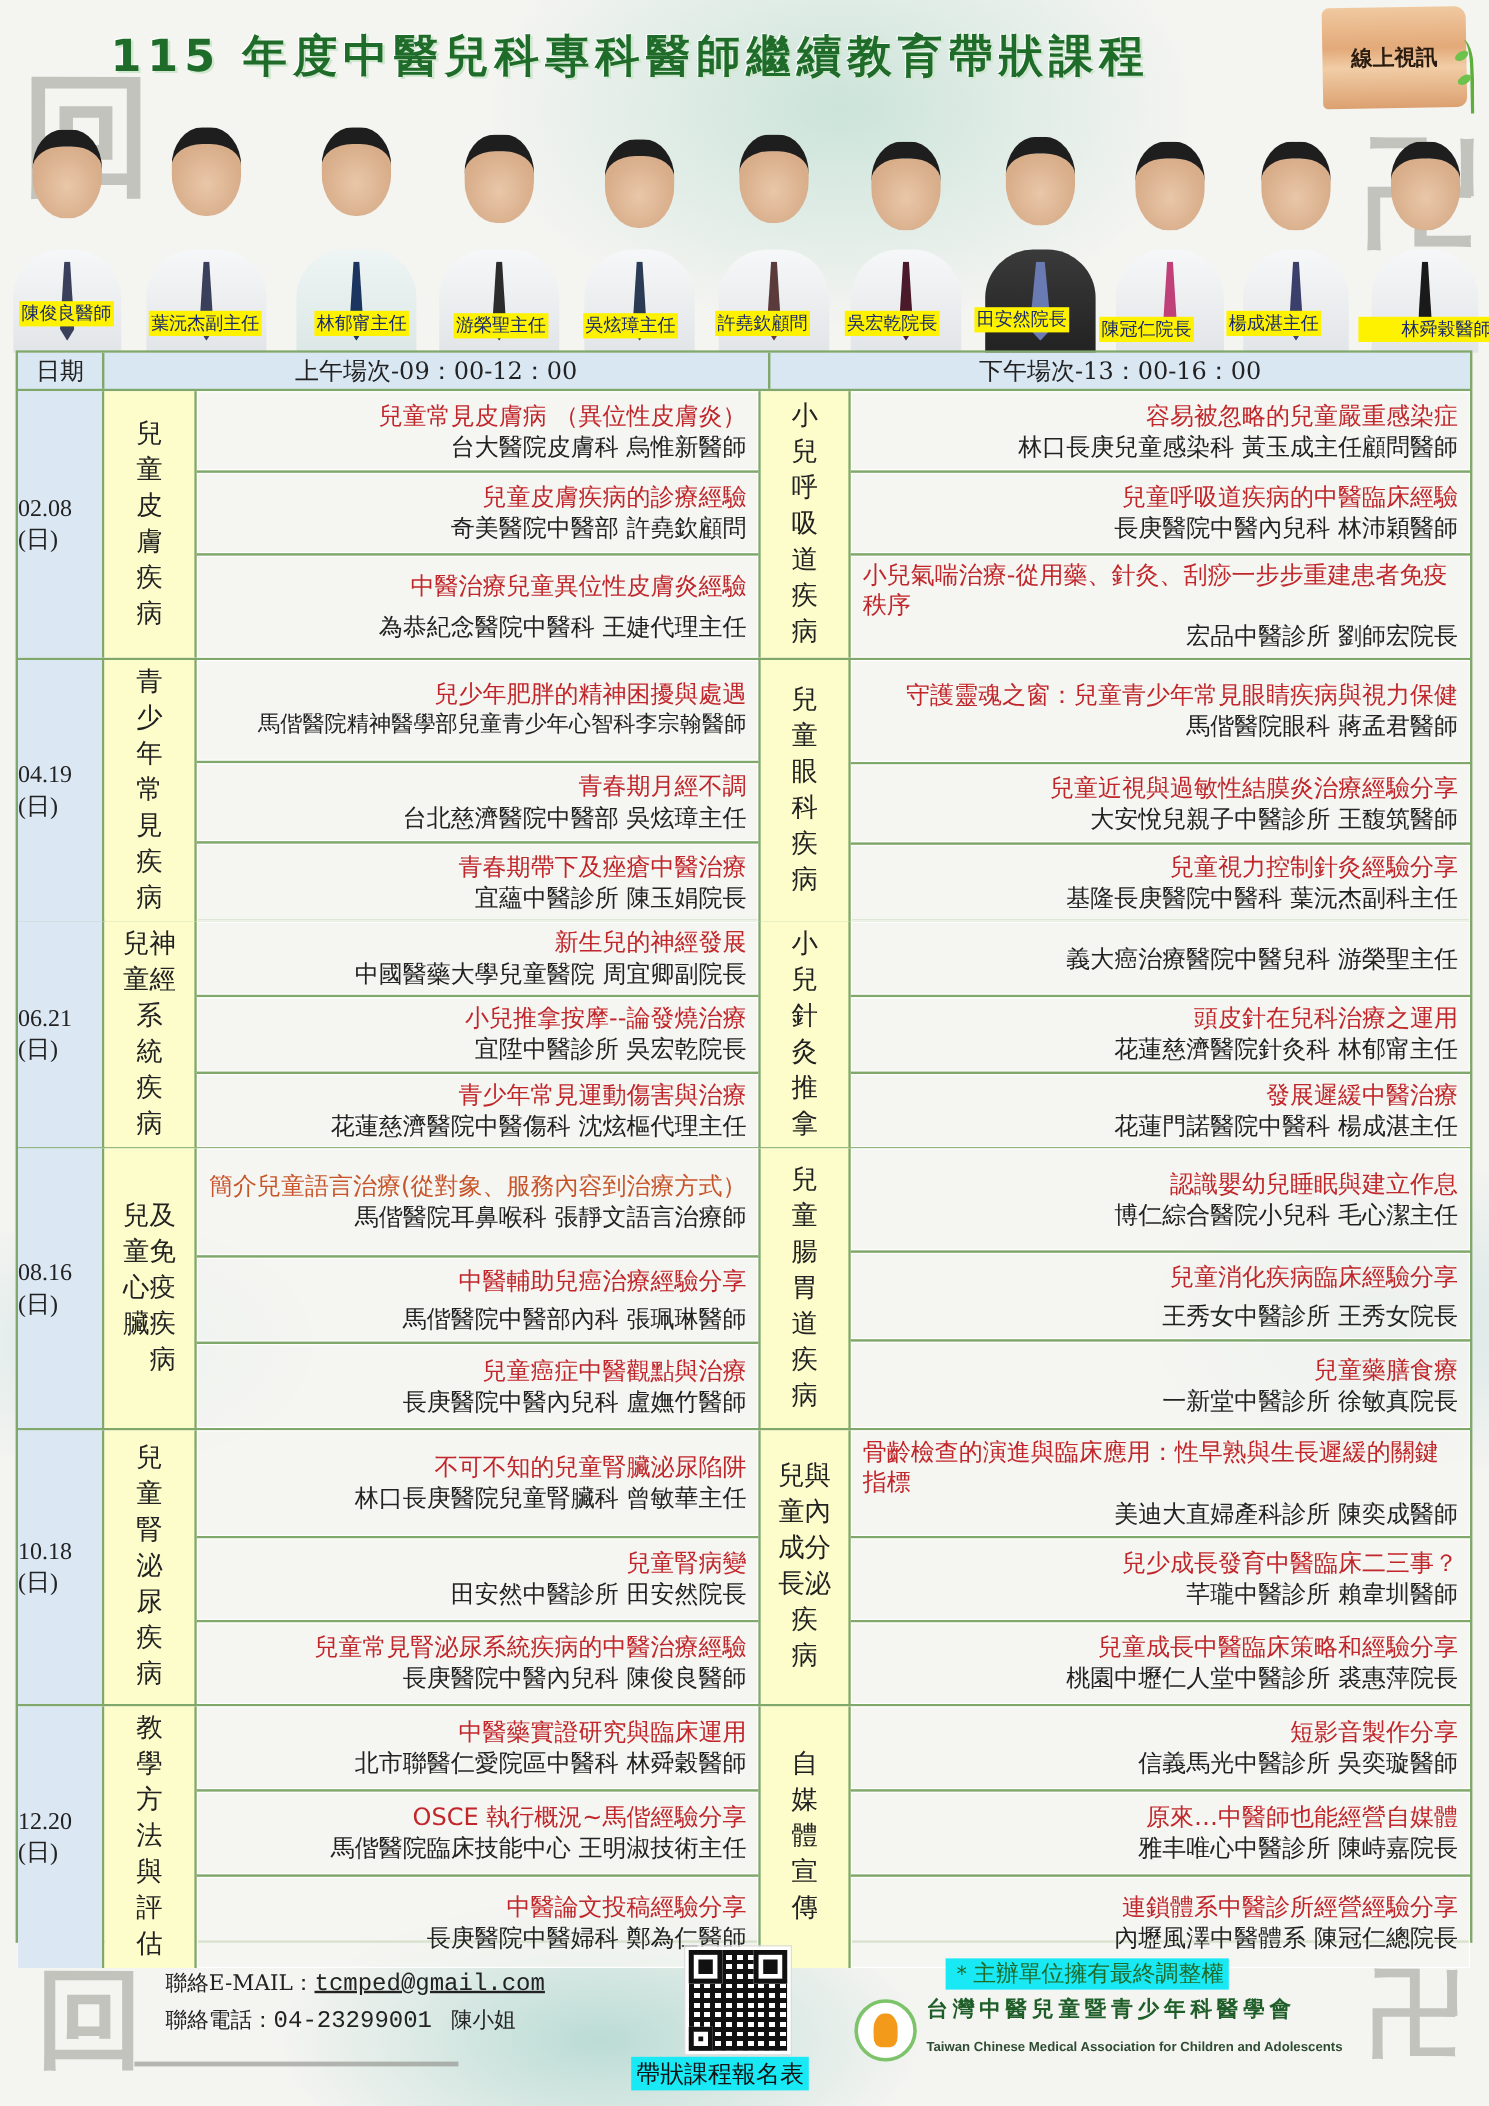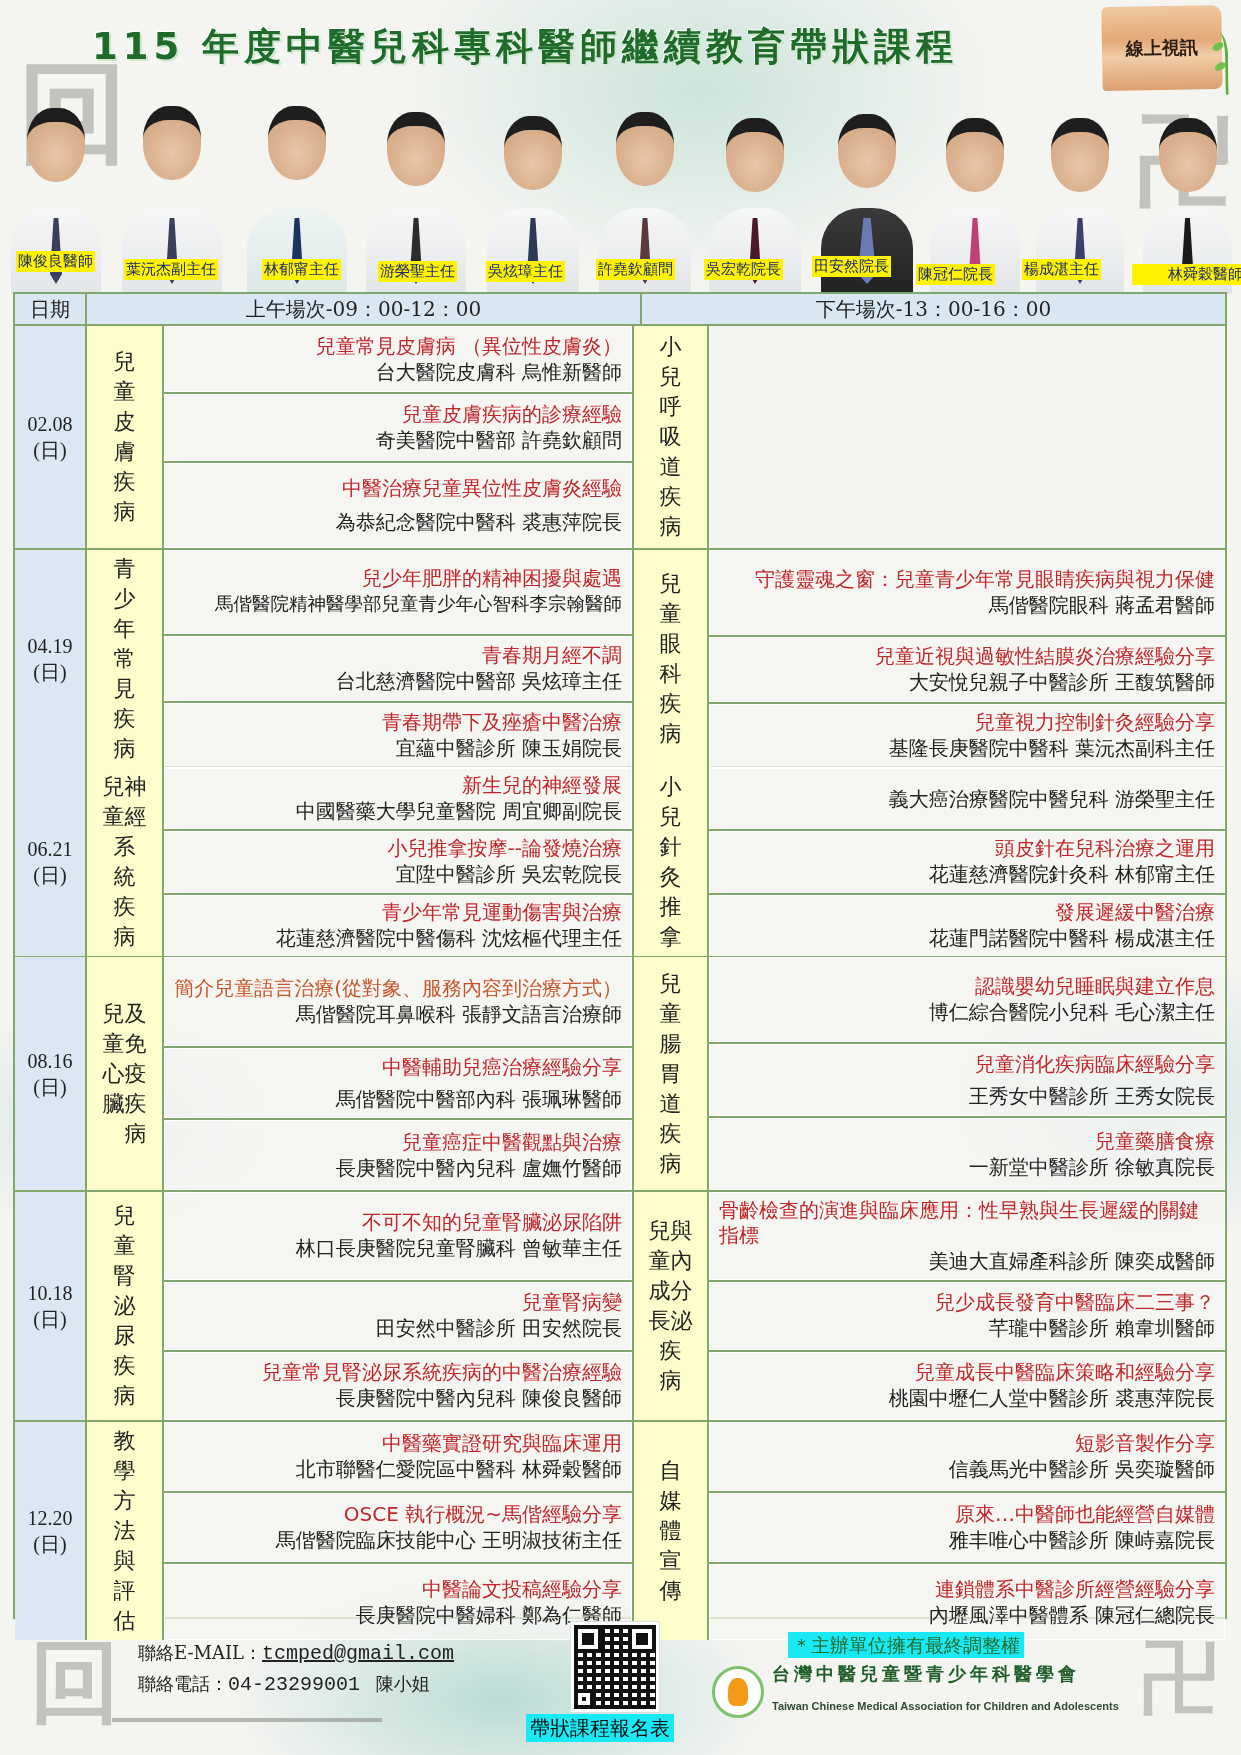--- a/index.html
+++ b/index.html
@@ -85,21 +85,21 @@
     border-right: 2px solid #7fa86a;
   }
   .thead > div:last-child { border-right: none; }
   .trow {
     display: grid; grid-template-columns: 72px 77px 470px 75px 1fr;
     border-bottom: 2px solid #7fa86a;
   }
   .trow:last-child { border-bottom: none; }
   .cell-date {
     background: #dbe8f4; border-right: 2px solid #7fa86a;
-    display: flex; flex-direction: column; align-items: center; justify-content: center;
+    display: flex; flex-direction: column; justify-content: center;
     font-family: "Liberation Serif", serif; font-size: 20px; color: #222; line-height: 26px;
   }
   .cell-topic {
     background: #fdfccb; border-right: 2px solid #7fa86a;
     display: flex; align-items: center; justify-content: center;
     font-size: 22px; color: #222; text-align: center; line-height: 31px;
     padding: 4px 2px;
   }
   .cell-topic .grid2 { writing-mode: horizontal-tb; line-height: 30px; }
   .sessions { display: flex; flex-direction: column; border-right: 2px solid #7fa86a; background: rgba(245,245,242,0.75); }
@@ -290,34 +290,48 @@
       <div class="session">
           <span class="t">兒童常見皮膚病 （異位性皮膚炎）</span>
           <span class="s">台大醫院皮膚科 烏惟新醫師</span>
         </div>
       <div class="session">
           <span class="t">兒童皮膚疾病的診療經驗</span>
           <span class="s">奇美醫院中醫部 許堯欽顧問</span>
         </div>
       <div class="session" style="flex:1.3;">
           <span class="t" style="margin-bottom:8px;">中醫治療兒童異位性皮膚炎經驗</span>
-          <span class="s">為恭紀念醫院中醫科 裘惠萍院長</span>
+          <span class="s">為恭紀念醫院中醫科 王婕代理主任</span>
         </div>
     </div>
     <div class="cell-topic">
         <div class="grid2">
           <div>小</div>
           <div>兒</div>
           <div>呼</div>
           <div>吸</div>
           <div>道</div>
           <div>疾</div>
           <div>病</div>
         </div>
       </div>
+    <div class="sessions pm">
+      <div class="session">
+          <span class="t">容易被忽略的兒童嚴重感染症</span>
+          <span class="s">林口長庚兒童感染科 黃玉成主任顧問醫師</span>
+        </div>
+      <div class="session">
+          <span class="t">兒童呼吸道疾病的中醫臨床經驗</span>
+          <span class="s">長庚醫院中醫內兒科 林沛穎醫師</span>
+        </div>
+      <div class="session" style="flex:1.3;">
+          <span class="t">小兒氣喘治療-從用藥、針灸、刮痧一步步重建患者免疫秩序</span>
+          <span class="s">宏品中醫診所 劉師宏院長</span>
+        </div>
+    </div>
   </div>
 
   <div class="trow" style="height:218px;">
     <div class="cell-date">
       <span>04.19</span>
       <span>(日)</span>
     </div>
     <div class="cell-topic">
         <div class="grid2">
           <div>青</div>

